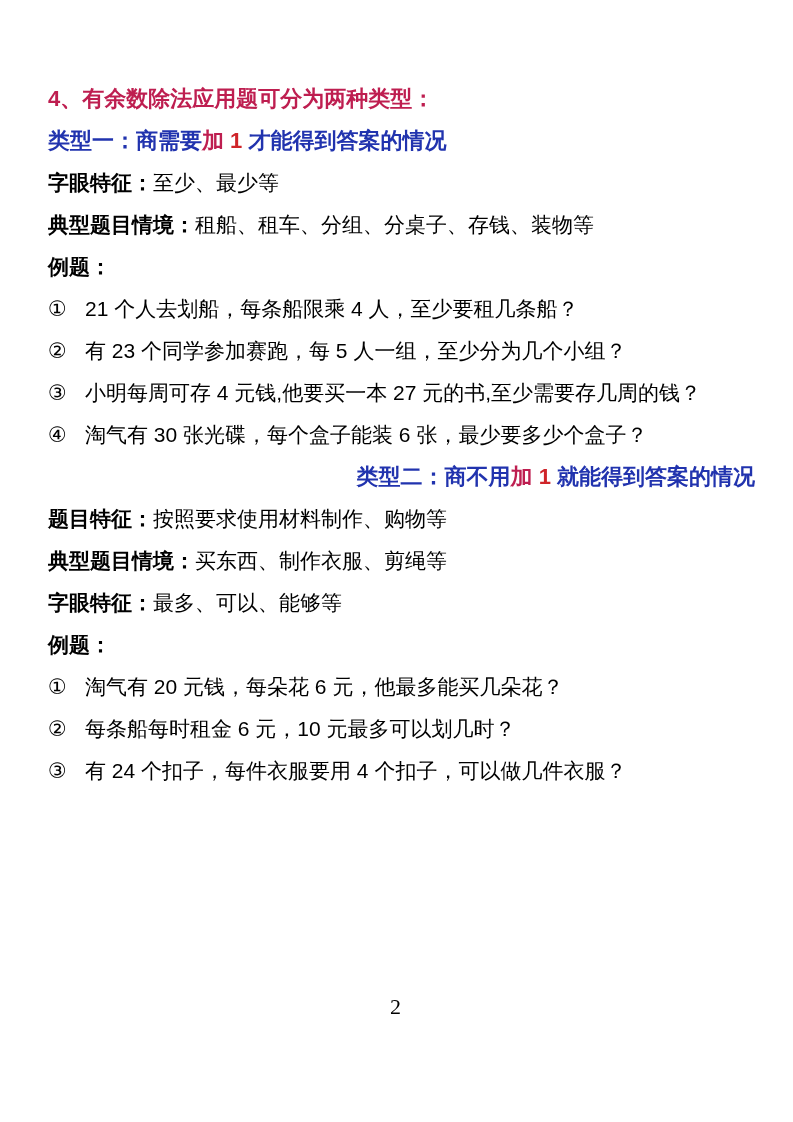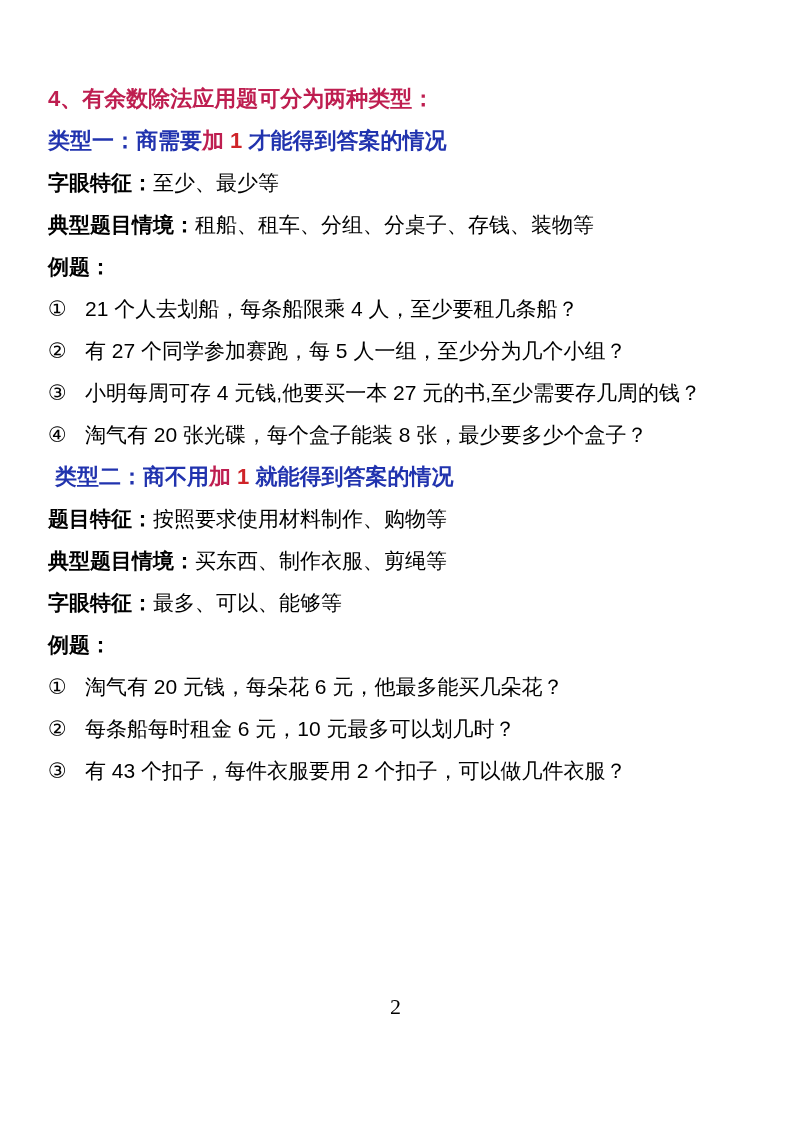--- a/index.html
+++ b/index.html
@@ -34,21 +34,21 @@
     font-weight: bold;
     font-size: 22px;
   }
   .type-title {
     font-weight: bold;
     font-size: 22px;
     color: var(--blue, #2133ae);
   }
   .type-title .hl-char { color: var(--crimson, #be1e50); }
   .type-title .hl-num  { color: var(--red, #cf2429); }
-  .type2-indent { padding-left: 7px; }
+  .type2-indent { padding-left: 7px; text-align: right; }
   .label { font-weight: bold; }
   .example-marker {
     display: inline-block;
     width: 37px;
   }
   .page-num {
     position: absolute;
     top: 992px;
     left: 0;
     width: 100%;
@@ -70,38 +70,38 @@
 
 
     <p class="line"><span class="label">字眼特征：</span><span>至少、最少等</span></p>
 
     <p class="line"><span class="label">典型题目情境：</span><span>租船、租车、分组、分桌子、存钱、装物等</span></p>
 
     <p class="line"><span class="label">例题：</span><span></span></p>
 
     <p class="line"><span class="example-marker">①</span><span>21 个人去划船，每条船限乘 4 人，至少要租几条船？</span></p>
 
-    <p class="line"><span class="example-marker">②</span><span>有 27 个同学参加赛跑，每 5 人一组，至少分为几个小组？</span></p>
+    <p class="line"><span class="example-marker">②</span><span>有 23 个同学参加赛跑，每 5 人一组，至少分为几个小组？</span></p>
 
     <p class="line"><span class="example-marker">③</span><span>小明每周可存 4 元钱,他要买一本 27 元的书,至少需要存几周的钱？</span></p>
 
-    <p class="line"><span class="example-marker">④</span><span>淘气有 20 张光碟，每个盒子能装 8 张，最少要多少个盒子？</span></p>
+    <p class="line"><span class="example-marker">④</span><span>淘气有 30 张光碟，每个盒子能装 6 张，最少要多少个盒子？</span></p>
 
     <p class="line type-title type2-indent"><span>类型二：商不用</span><span class="hl-char">加</span><span class="hl-num"> 1 </span><span>就能得到答案的情况</span></p>
 
     <p class="line"><span class="label">题目特征：</span><span>按照要求使用材料制作、购物等</span></p>
 
     <p class="line"><span class="label">典型题目情境：</span><span>买东西、制作衣服、剪绳等</span></p>
 
     <p class="line"><span class="label">字眼特征：</span><span>最多、可以、能够等</span></p>
 
     <p class="line"><span class="label">例题：</span><span></span></p>
 
     <p class="line"><span class="example-marker">①</span><span>淘气有 20 元钱，每朵花 6 元，他最多能买几朵花？</span></p>
 
     <p class="line"><span class="example-marker">②</span><span>每条船每时租金 6 元，10 元最多可以划几时？</span></p>
 
-    <p class="line"><span class="example-marker">③</span><span>有 43 个扣子，每件衣服要用 2 个扣子，可以做几件衣服？</span></p>
+    <p class="line"><span class="example-marker">③</span><span>有 24 个扣子，每件衣服要用 4 个扣子，可以做几件衣服？</span></p>
 
   </div>
 
   <div class="page-num">2</div>
 </div>
 
 </body></html>

